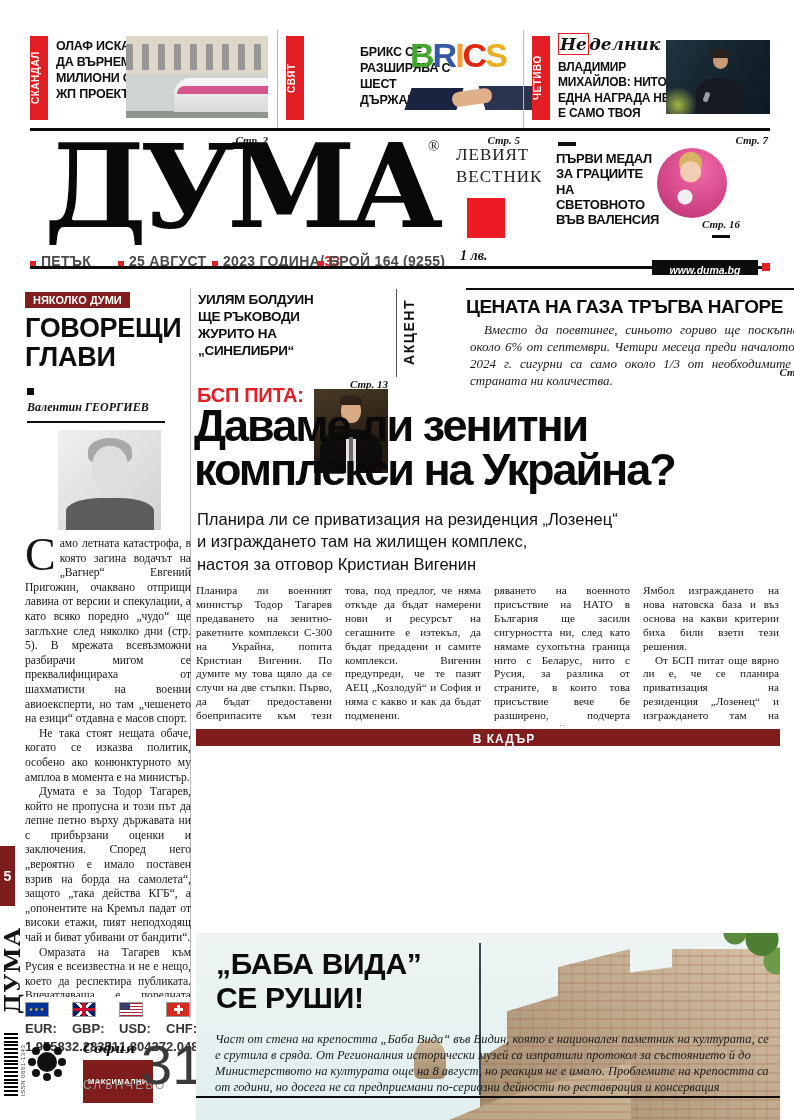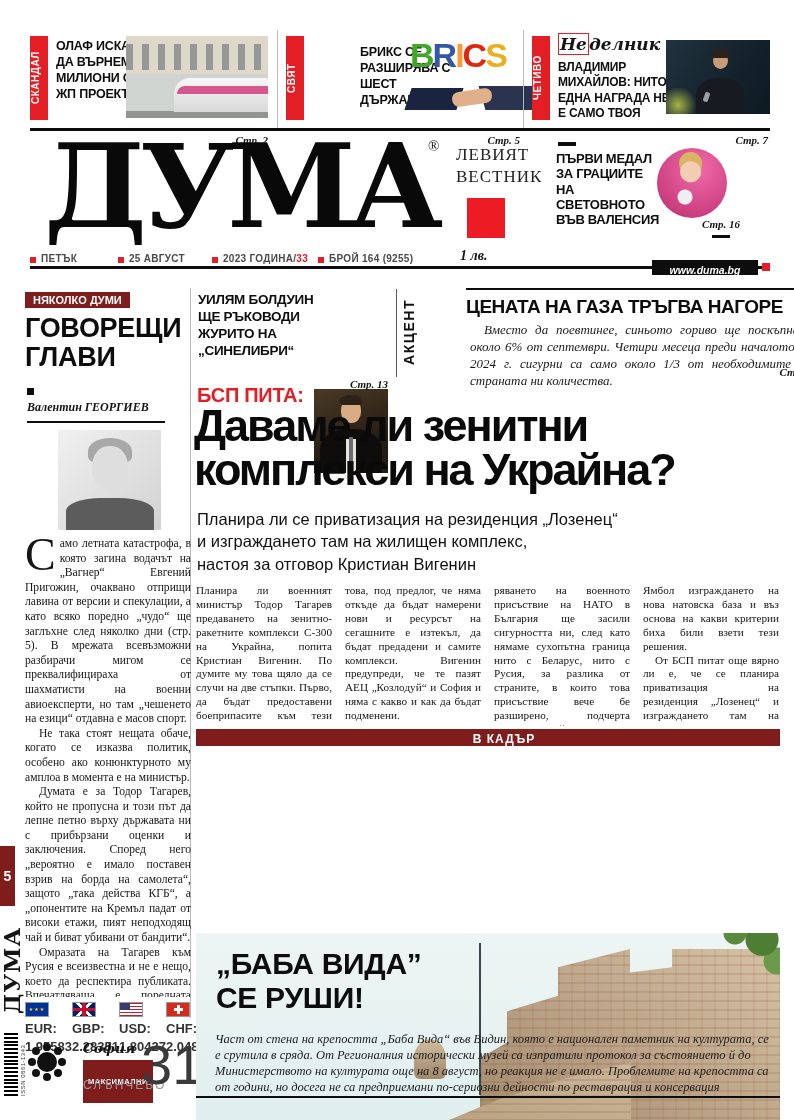--- a/index.html
+++ b/index.html
@@ -17,21 +17,21 @@
         writing-mode:vertical-rl;transform:rotate(180deg);text-align:center;}
   .teaser-title{font-family:"Liberation Sans",sans-serif;font-weight:bold;font-size:12.5px;
         line-height:1.28;letter-spacing:-0.2px;color:#0d0d0d;}
   .sep{background:#b9b9b9;width:1px;}
   .thickline{background:#0d0d0d;}
   .jtext{text-align:justify;font-size:11.6px;line-height:14.6px;}
   .jtext p{margin:0;}
   .jtext p + p{text-indent:14px;}
   .flag{width:24px;height:15px;display:block;border:0.5px solid #999;box-sizing:border-box;position:relative;}
   .curr-label{font-family:"Liberation Sans",sans-serif;font-size:13px;font-weight:bold;color:#333;line-height:1.35;margin-top:3px;}
-  .dl-item{font-family:"Liberation Sans",sans-serif;font-size:10px;font-weight:bold;color:#4a4a4a;letter-spacing:.3px;}
+  .dl-item{font-family:"Liberation Sans",sans-serif;font-size:14px;font-weight:bold;color:#4a4a4a;letter-spacing:.3px;}
   .dl-item .sq{display:inline-block;width:6px;height:6px;background:#e31e24;margin-right:5px;vertical-align:-0.5px;}
   .columns{display:flex;gap:13px;}
   .columns .col{width:136px;overflow:hidden;text-align:justify;font-size:11.2px;line-height:13.9px;}
   .columns .col p{margin:0;}
   .columns .col p + p{text-indent:12px;}
   .photo-box{overflow:hidden;position:relative;}
 </style>
 </head>
 <body>
 

